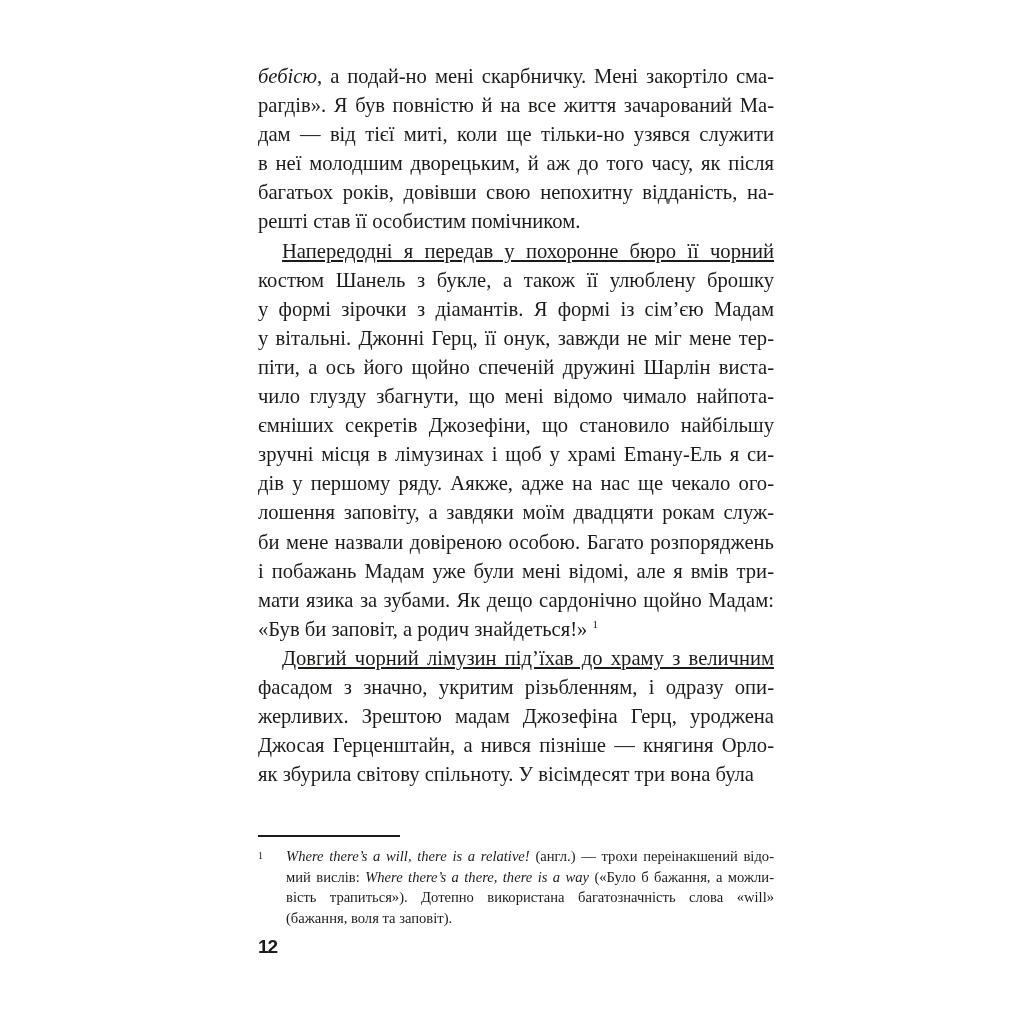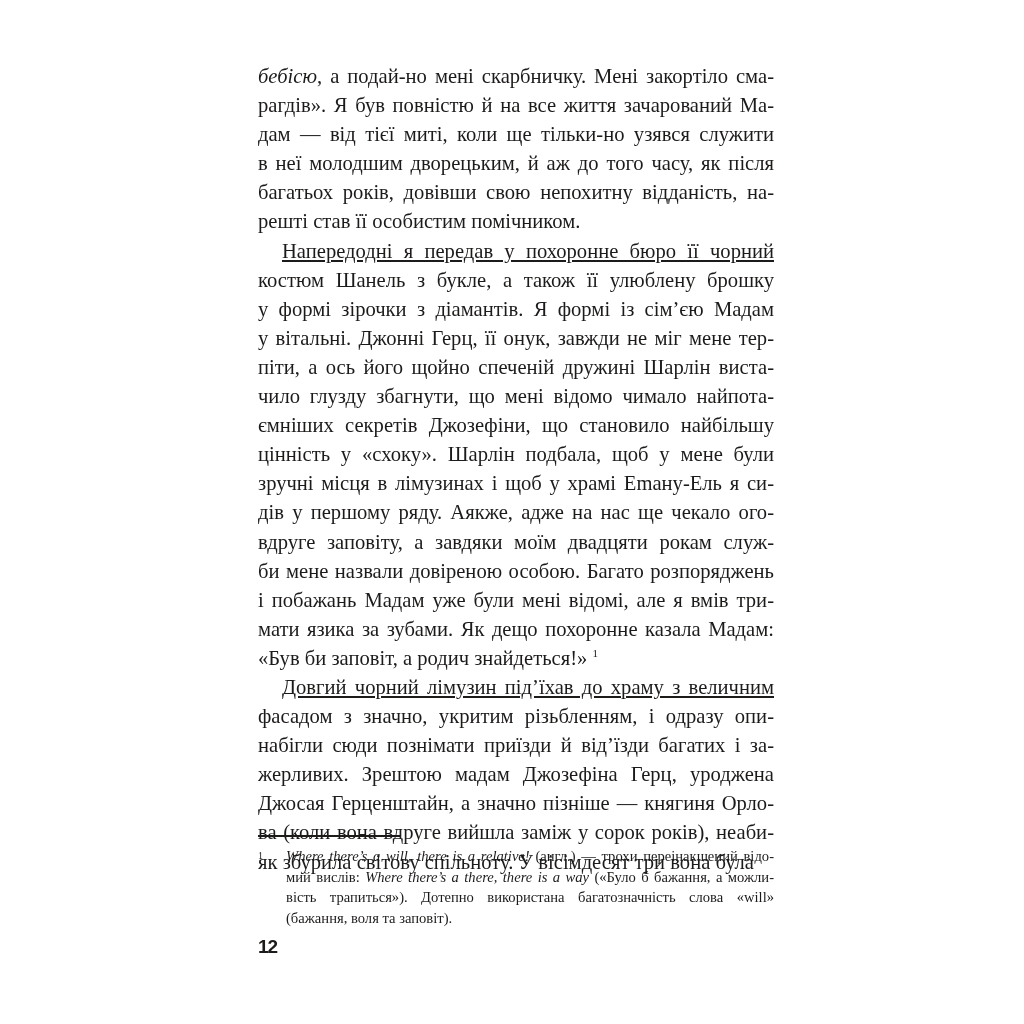--- a/index.html
+++ b/index.html
@@ -36,36 +36,33 @@
         <span class="line last">решті став її особистим помічником.</span>
       </div>
       <div>
         <span class="line indent">Напередодні я передав у похоронне бюро її чорний</span>
         <span class="line">костюм Шанель з букле, а також її улюблену брошку</span>
         <span class="line">у формі зірочки з діамантів. Я формі із сім’єю Мадам</span>
         <span class="line">у вітальні. Джонні Герц, її онук, завжди не міг мене тер-</span>
         <span class="line">піти, а ось його щойно спеченій дружині Шарлін виста-</span>
         <span class="line">чило глузду збагнути, що мені відомо чимало найпота-</span>
         <span class="line">ємніших секретів Джозефіни, що становило найбільшу</span>
-        <span class="line">цінність у «схоку». Шарлін подбала, щоб у мене були</span>
         <span class="line">зручні місця в лімузинах і щоб у храмі Emaнy-Ель я си-</span>
         <span class="line">дів у першому ряду. Аякже, адже на нас ще чекало ого-</span>
-        <span class="line">вдруге заповіту, а завдяки моїм двадцяти рокам служ-</span>
+        <span class="line">лошення заповіту, а завдяки моїм двадцяти рокам служ-</span>
         <span class="line">би мене назвали довіреною особою. Багато розпоряджень</span>
         <span class="line">і побажань Мадам уже були мені відомі, але я вмів три-</span>
-        <span class="line">мати язика за зубами. Як дещо похоронне казала Мадам:</span>
+        <span class="line">мати язика за зубами. Як дещо сардонічно щойно Мадам:</span>
         <span class="line last">«Був би заповіт, а родич знайдеться!» <sup>1</sup></span>
       </div>
       <div>
         <span class="line indent">Довгий чорний лімузин під’їхав до храму з величним</span>
         <span class="line">фасадом з значно, укритим різьбленням, і одразу опи-</span>
-        <span class="line">набігли сюди познімати приїзди й від’їзди багатих і за-</span>
         <span class="line">жерливих. Зрештою мадам Джозефіна Герц, уроджена</span>
-        <span class="line">Джосая Герценштайн, а значно пізніше — княгиня Орло-</span>
-        <span class="line">ва (коли вона вдруге вийшла заміж у сорок років), неаби-</span>
+        <span class="line">Джосая Герценштайн, а нився пізніше — княгиня Орло-</span>
         <span class="line last">як збурила світову спільноту. У вісімдесят три вона була</span>
       </div>
     </div>
   <div class="rule"></div>
   <div class="footnotes">
     <span class="fn-marker">1</span>
     <div class="fn-body" id="fn-body">
         <span class="line"><em>Where there’s a will, there is a relative!</em> (англ.) — трохи переінакшений відо-</span>
         <span class="line">мий вислів: <em>Where there’s a there, there is a way</em> («Було б бажання, а можли-</span>
         <span class="line">вість трапиться»). Дотепно використана багатозначність слова «will»</span>

